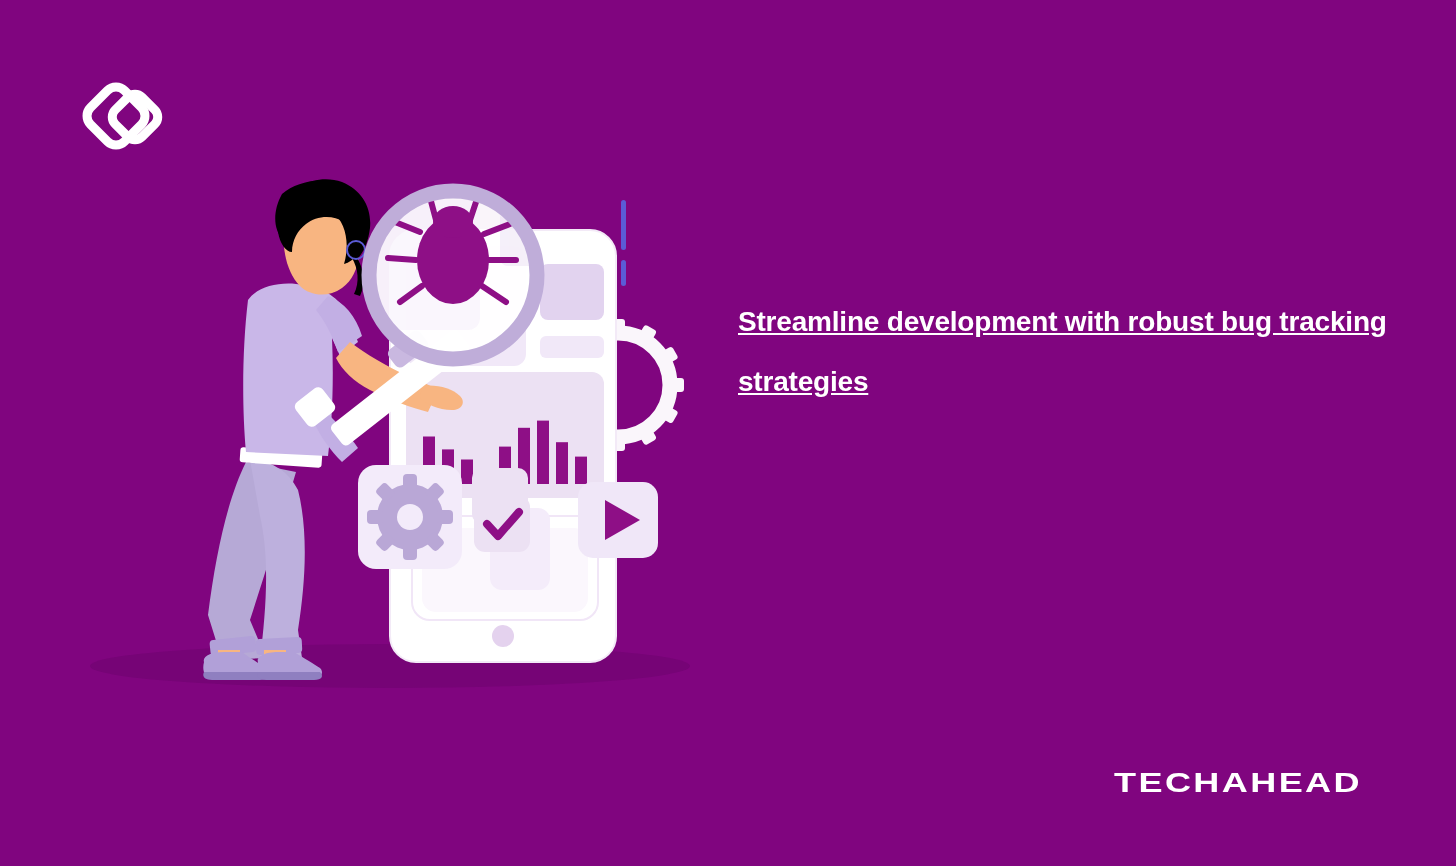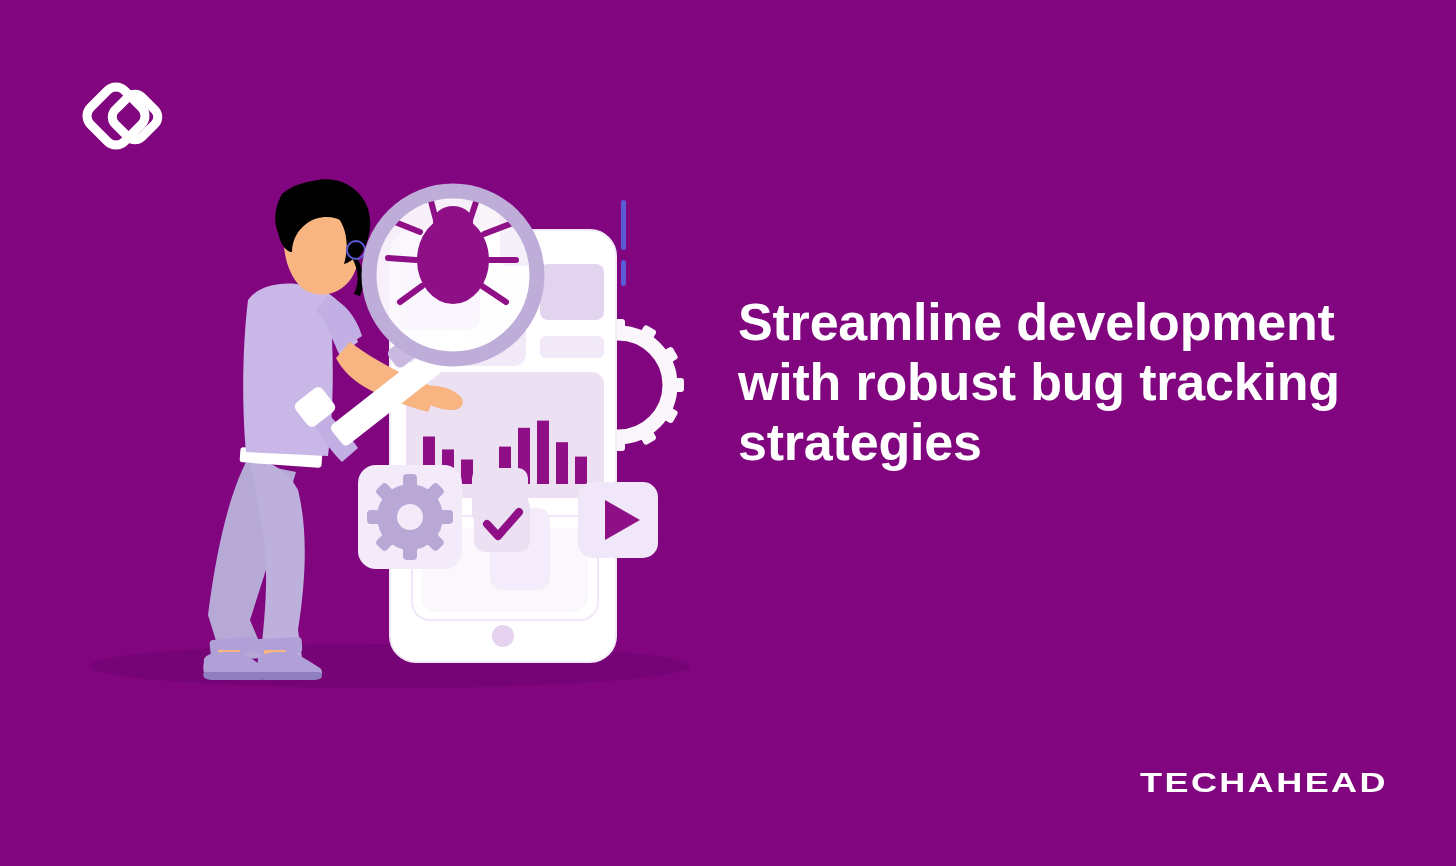--- a/index.html
+++ b/index.html
@@ -26,40 +26,41 @@
     position: absolute;
     left: 80px;
     top: 70px;
     width: 92px;
     height: 92px;
   }
 
   
   #wordmark {
     position: absolute;
-    right: 68px;
+    right: 94px;
     bottom: 68px;
     width: 248px;
     height: 30px;
   }
 
   
   #copy-block {
     position: absolute;
     left: 738px;
     top: 292px;
     width: 650px;
   }
   #headline {
     color: #ffffff;
-    font-size: 52px;
+    font-size: 28px;
     line-height: 60px;
     font-weight: bold;
     letter-spacing: -0.2px;
     white-space: pre-line;
+    text-decoration: underline;
   }
   #subheadline {
     margin-top: 28px;
     color: #f2e4f1;
     font-size: 27px;
     line-height: 44px;
     font-weight: normal;
     letter-spacing: 0.1px;
     white-space: pre-line;
   }

